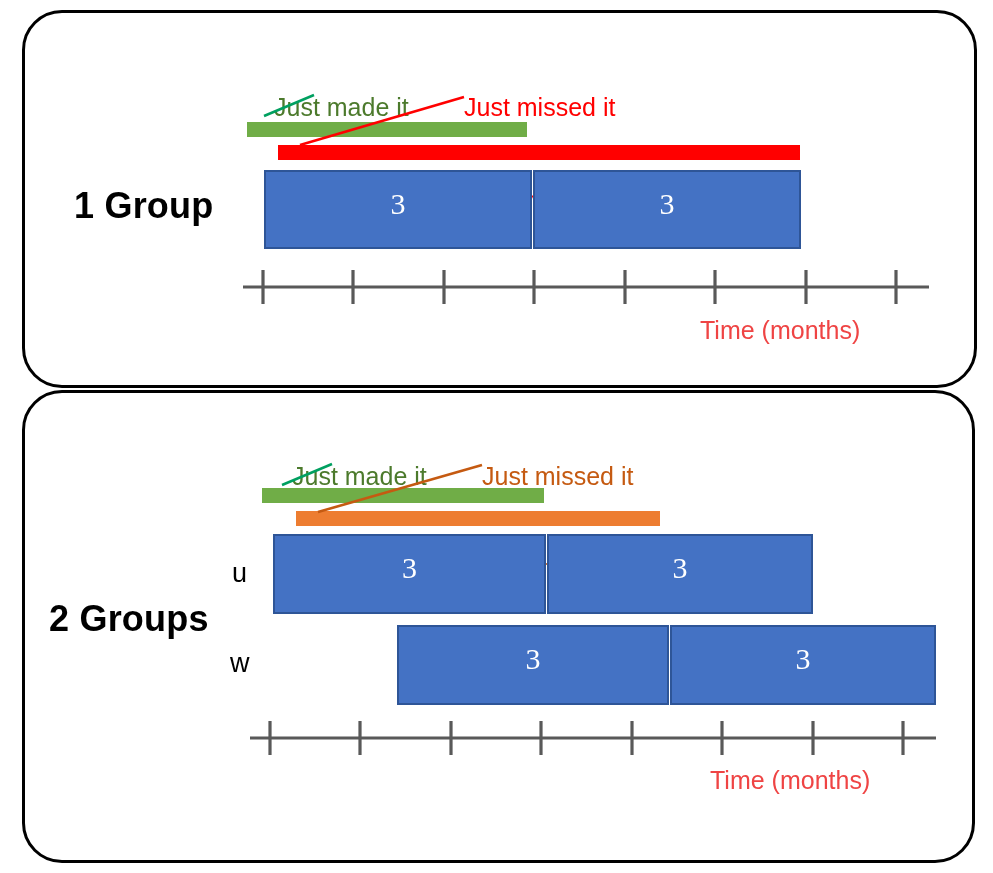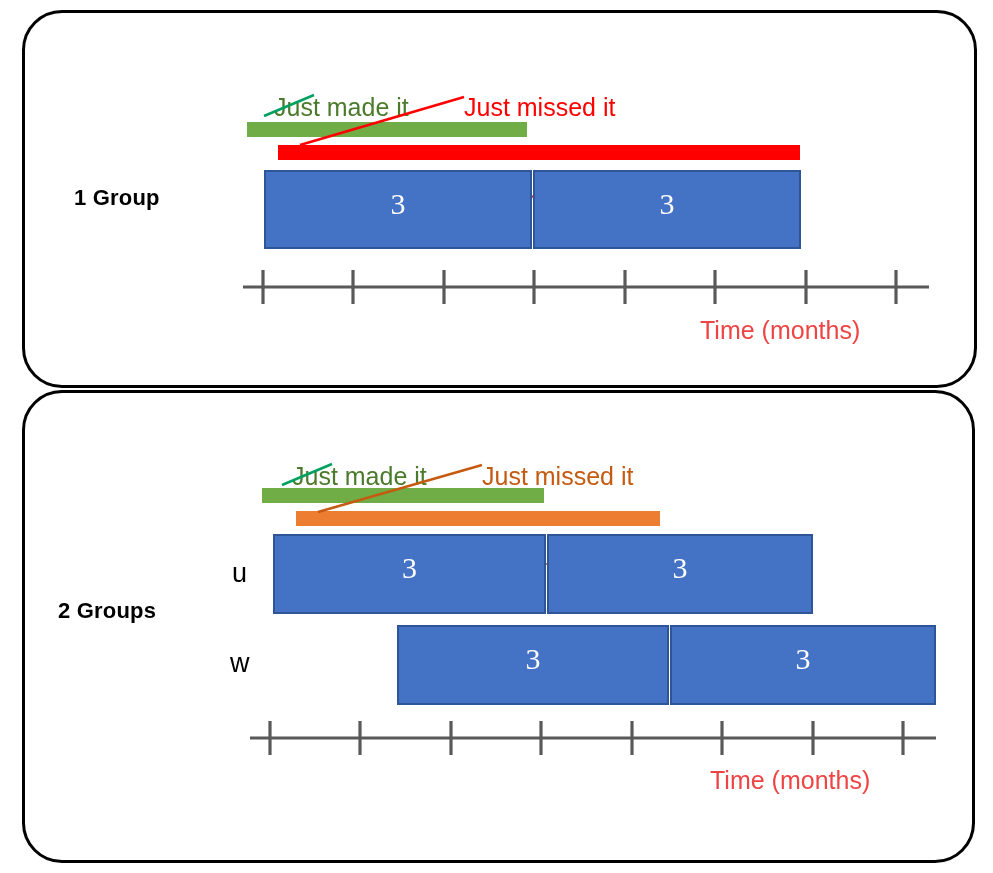--- a/index.html
+++ b/index.html
@@ -27,26 +27,26 @@
     background: #ffffff;
     box-sizing: border-box;
   }
   #panel-one { left: 22px; top: 10px; width: 955px; height: 378px; }
   #panel-two { left: 22px; top: 390px; width: 953px; height: 473px; }
 
   .group-label {
     position: absolute;
     font-weight: bold;
     color: #000000;
-    font-size: 22px;
+    font-size: 36px;
     letter-spacing: 0.2px;
     white-space: nowrap;
   }
   #group-label-one { left: 74px; top: 185px; }
-  #group-label-two { left: 58px; top: 598px; }
+  #group-label-two { left: 49px; top: 598px; }
 
   .row-label {
     position: absolute;
     font-size: 27px;
     color: #000000;
     white-space: nowrap;
   }
   #row-label-u { left: 232px; top: 558px; }
   #row-label-w { left: 230px; top: 648px; }
 

